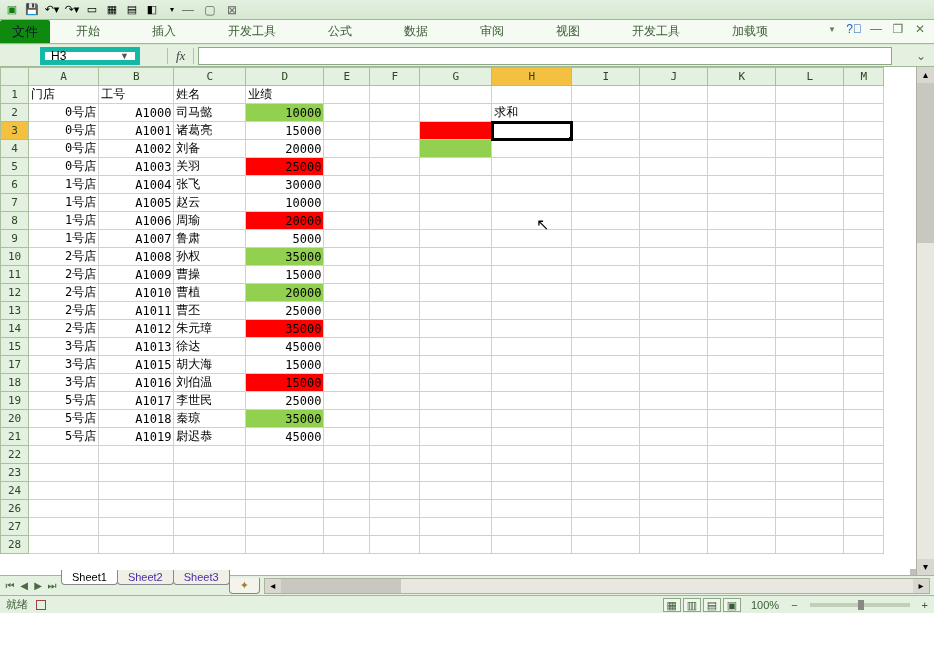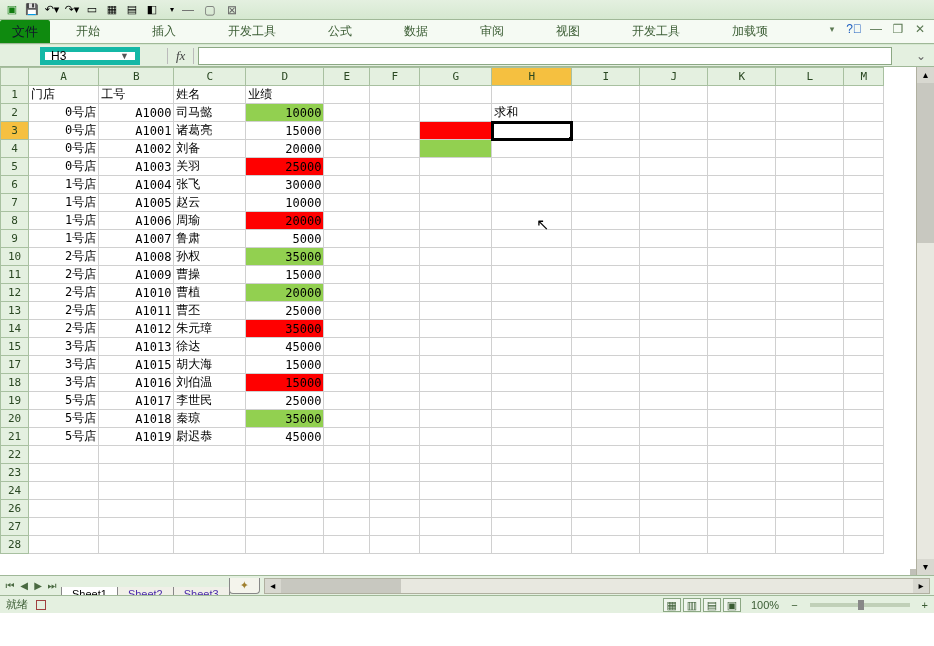--- a/index.html
+++ b/index.html
@@ -34,21 +34,21 @@
 table.grid td { border:1px solid #d0d0d0; height:18px; padding:0 2px; font-size:12px; white-space:nowrap; overflow:hidden; position:relative; }
 table.grid td.num { text-align:right; font-family:Consolas,monospace; }
 table.grid td.mono { font-family:Consolas,monospace;padding-left:36px; }
 .cw-corner{width:28px} .cw-a{width:70px} .cw-b{width:72px} .cw-c{width:72px} .cw-d{width:78px} .cw-e{width:46px} .cw-f{width:50px} .cw-g{width:72px} .cw-h{width:80px} .cw-i{width:68px} .cw-j{width:68px} .cw-k{width:68px} .cw-l{width:68px} .cw-m{width:40px}
 .fill-red { background:#ff0000; color:#000; }
 .fill-grn { background:#92d050; }
 .active-cell { outline:3px solid #000; outline-offset:-2px; z-index:5; }
 .af-square { position:absolute; right:-3px; bottom:-3px; width:5px; height:5px; background:#000; }
 .cursor { position:absolute; left:536px; top:148px; pointer-events:none; z-index:20; font-size:16px; color:#000; }
 .hscroll-area { position:absolute; left:0; right:0; bottom:18px; height:20px; background:#e4f0e0; display:flex; align-items:center; border-top:1px solid #a0b898; }
-.sheet-tabs { display:flex; align-items:flex-end; height:32px; }
+.sheet-tabs { display:flex; align-items:flex-start; height:32px; }
 .sheet-nav { display:flex; padding:0 4px; gap:2px; color:#4a6a42; }
 .sheet-nav span { width:12px; text-align:center; font-size:10px; }
 .sheet-tab { padding:1px 10px; border:1px solid #888; border-top:none; background:#f0f0e8; font-size:11px; border-radius:0 0 4px 4px; margin-left:-1px; color:#4a2aaa; }
 .sheet-tab.active { background:#fff; font-weight:normal; color:#000; }
 .hscroll { flex:1; height:16px; background:#e8e8e0; border:1px solid #b0b0a0; margin:0 4px; display:flex; align-items:center; }
 .hscroll .arr { width:16px; height:14px; background:#d8d8d0; text-align:center; font-size:10px; line-height:14px; }
 .hscroll .thumb { width:120px; height:14px; background:#c8c8c0; margin-left:0; }
 .vscroll { position:absolute; right:0; top:0; bottom:38px; width:18px; background:#e8e8e0; border-left:1px solid #b0b0a0; display:flex; flex-direction:column; }
 .vscroll .arr { height:16px; background:#d8d8d0; text-align:center; font-size:10px; line-height:16px; }
 .vscroll .thumb { height:160px; background:#c8c8c0; }

